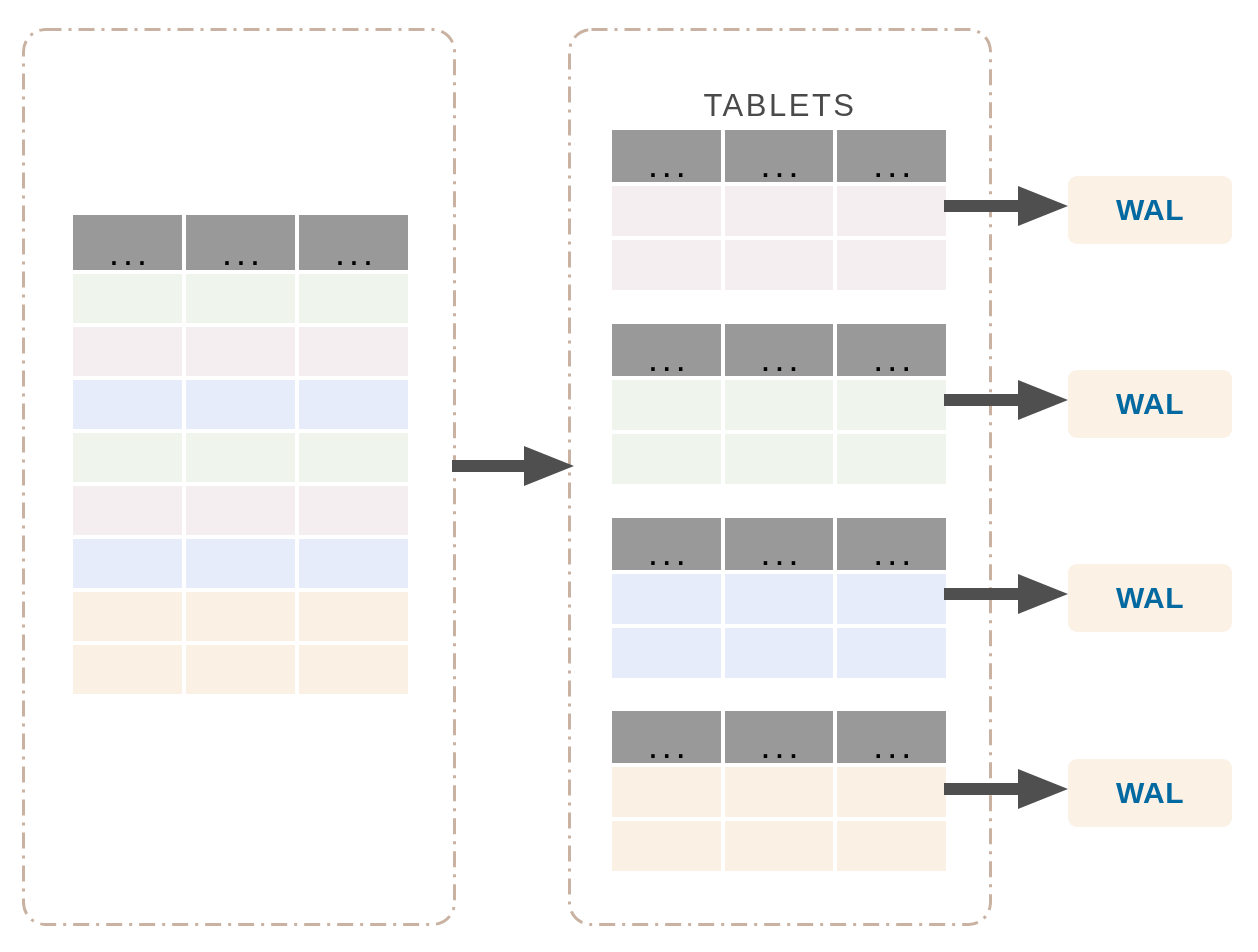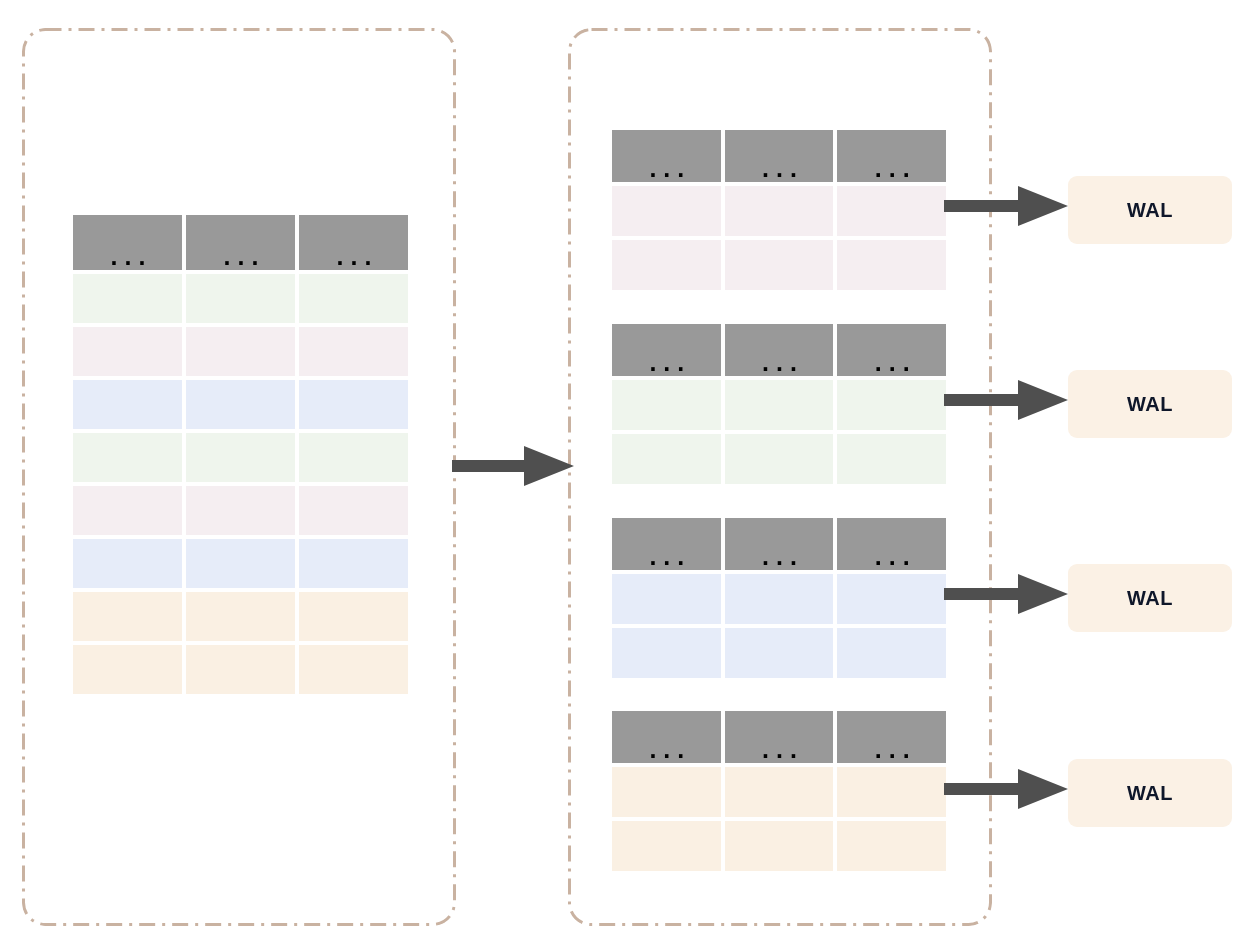--- a/index.html
+++ b/index.html
@@ -106,22 +106,22 @@
     left: 1068px;
     width: 164px;
     height: 68px;
     background: #fbf1e5;
     border-radius: 9px;
     display: flex;
     align-items: center;
     justify-content: center;
   }
   .wal-label {
-    color: #0f172a;
-    font-size: 20px;
+    color: #0369a1;
+    font-size: 30px;
     font-weight: 700;
     letter-spacing: 0.5px;
   }
   #wal-0 { top: 176px; }
   #wal-1 { top: 370px; }
   #wal-2 { top: 564px; }
   #wal-3 { top: 759px; }
 </style>
 </head>
 <body>
@@ -185,20 +185,21 @@
       <div class="grid-cell" style="background: rgb(250, 240, 227);"></div>
       <div class="grid-cell" style="background: rgb(250, 240, 227);"></div>
       <div class="grid-cell" style="background: rgb(250, 240, 227);"></div>
     </div>
   </div>
 
 <div class="panel" id="tablets-panel">
   <svg class="panel-border" width="424" height="898" viewBox="0 0 424 898" preserveAspectRatio="none">
     <rect x="1.5" y="1.5" width="421" height="895" rx="22" ry="22" fill="none" stroke="#c9b2a1" stroke-width="3" stroke-dasharray="16 7 3 7" stroke-linecap="butt"></rect>
   </svg>
+  <div class="panel-title">TABLETS</div>
 </div>
 
 <div id="tablet-0" class="grid-table tablet-table">
     <div class="grid-row header">
       <div class="grid-cell">
         <span class="dots">...</span>
       </div>
       <div class="grid-cell">
         <span class="dots">...</span>
       </div>

